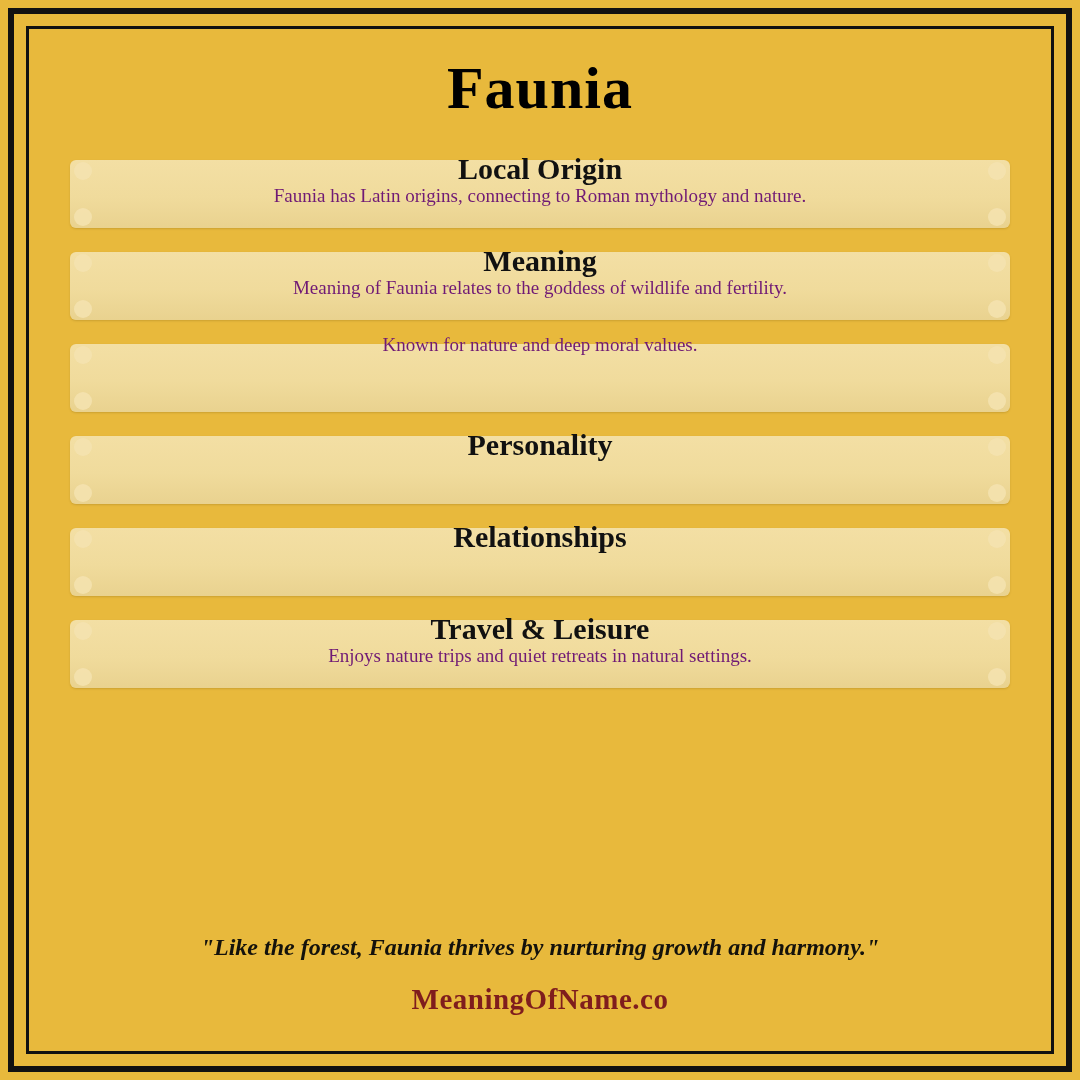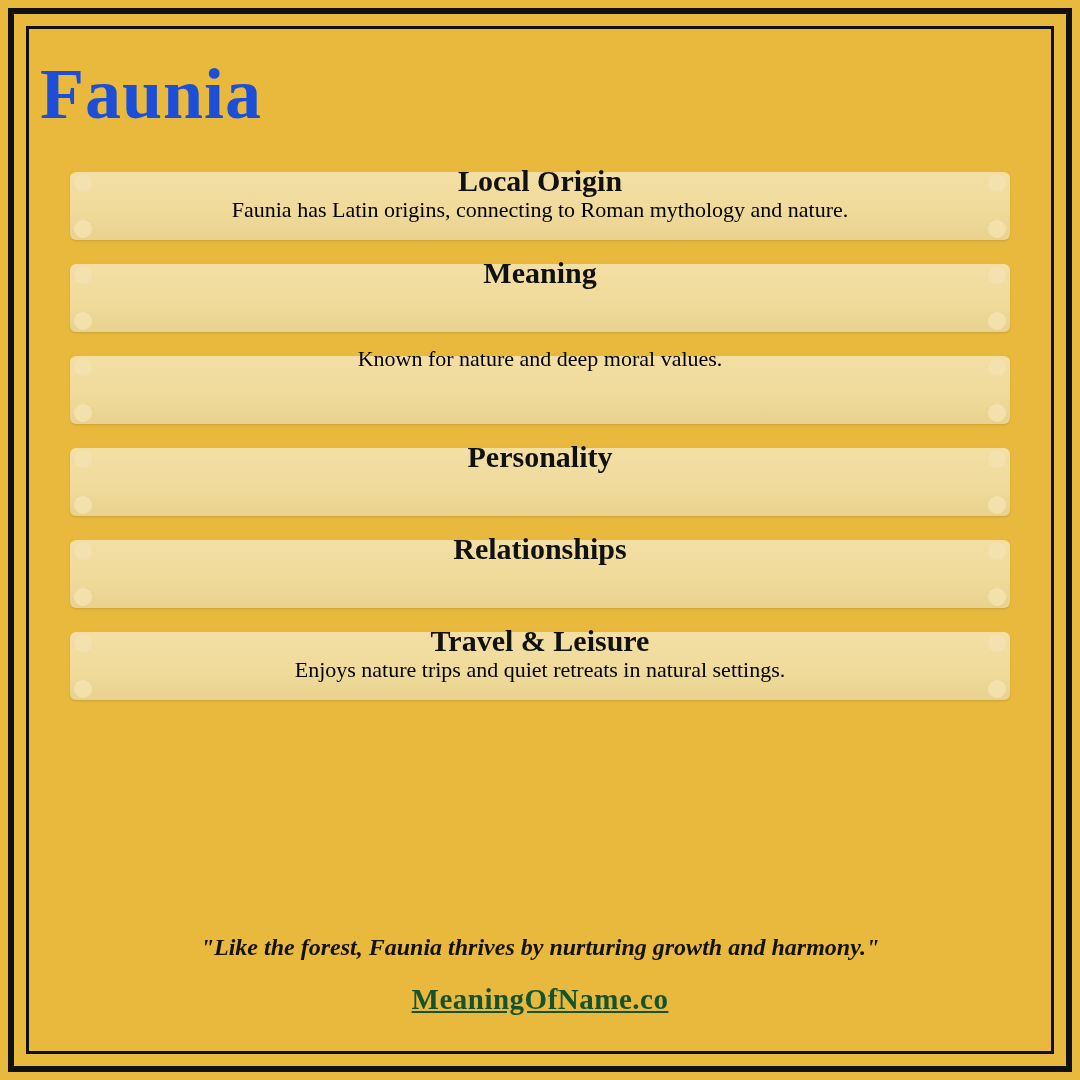--- a/index.html
+++ b/index.html
@@ -39,23 +39,24 @@
   }
 
   .content {
     position: absolute;
     left: 40px; top: 40px;
     right: 40px; bottom: 40px;
     box-sizing: border-box;
   }
 
   .title {
-    font-size: 72px;
-    font-weight: bold;
-    color: #1d4ed8;
+    text-align: center;
+    font-size: 60px;
+    font-weight: bold;
+    color: #000000;
     letter-spacing: 1px;
     line-height: 1.0;
     margin-top: 18px;
     font-family: "Liberation Serif", serif;
   }
 
   .sections {
     margin-top: 34px;
     padding: 0 30px;
   }
@@ -98,22 +99,22 @@
     text-align: center;
   }
   .section .heading {
     font-size: 30px;
     font-weight: bold;
     color: #111111;
     line-height: 1.15;
     font-family: "Liberation Serif", serif;
   }
   .section .desc {
-    font-size: 22px;
-    color: #000000;
+    font-size: 19px;
+    color: #701a75;
     line-height: 1.15;
     margin-top: -2px;
     font-family: "Liberation Serif", serif;
   }
 
   .footer {
     position: absolute;
     left: 0; right: 0;
     bottom: 24px;
     text-align: center;
@@ -122,24 +123,23 @@
     font-size: 24px;
     font-style: italic;
     font-weight: bold;
     color: #14120c;
     margin-bottom: 22px;
     font-family: "Liberation Serif", serif;
   }
   .brand {
     font-size: 29px;
     font-weight: bold;
-    color: #14532d;
+    color: #7f1d1d;
     letter-spacing: 0.5px;
     font-family: "Liberation Serif", serif;
-    text-decoration: underline;
   }
 </style>
 </head>
 <body>
 
 <div class="card">
   <div class="frame-outer"></div>
   <div class="frame-inner"></div>
 
   <div class="content">
@@ -163,20 +163,21 @@
 
       <div class="section">
         <div class="bar">
           <span class="pin tl"></span>
           <span class="pin tr"></span>
           <span class="pin bl"></span>
           <span class="pin br"></span>
         </div>
         <div class="txt">
           <div class="heading">Meaning</div>
+          <div class="desc">Meaning of Faunia relates to the goddess of wildlife and fertility.</div>
         </div>
       </div>
 
 
       <div class="section">
         <div class="bar">
           <span class="pin tl"></span>
           <span class="pin tr"></span>
           <span class="pin bl"></span>
           <span class="pin br"></span>

